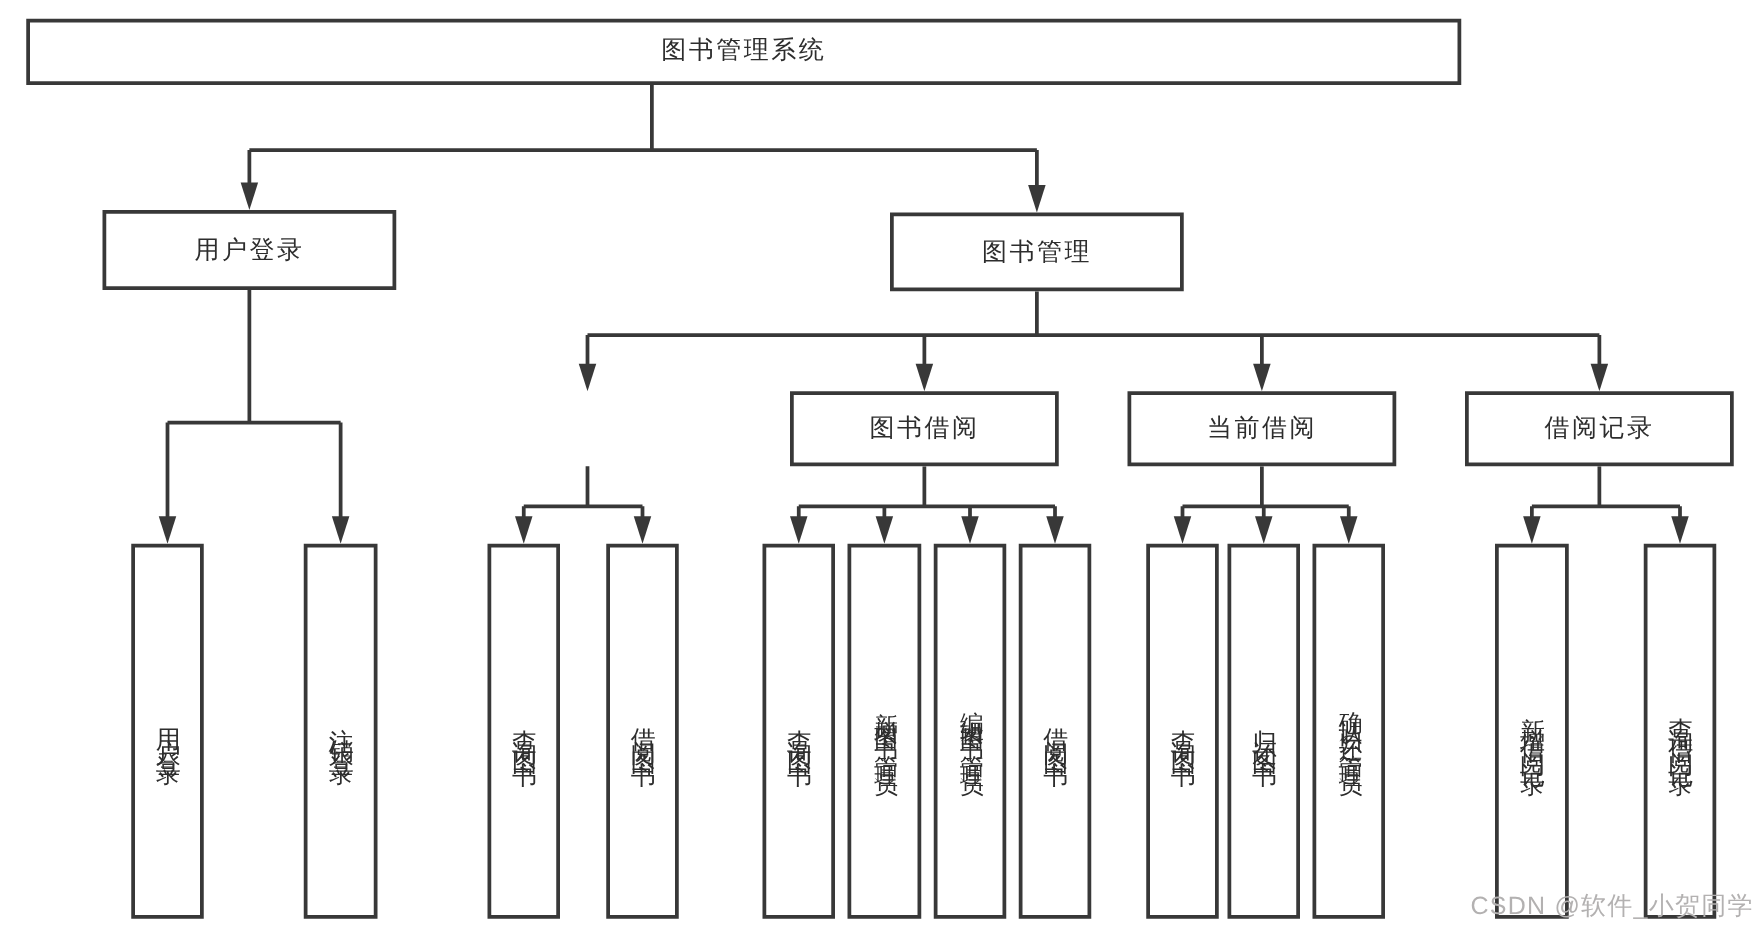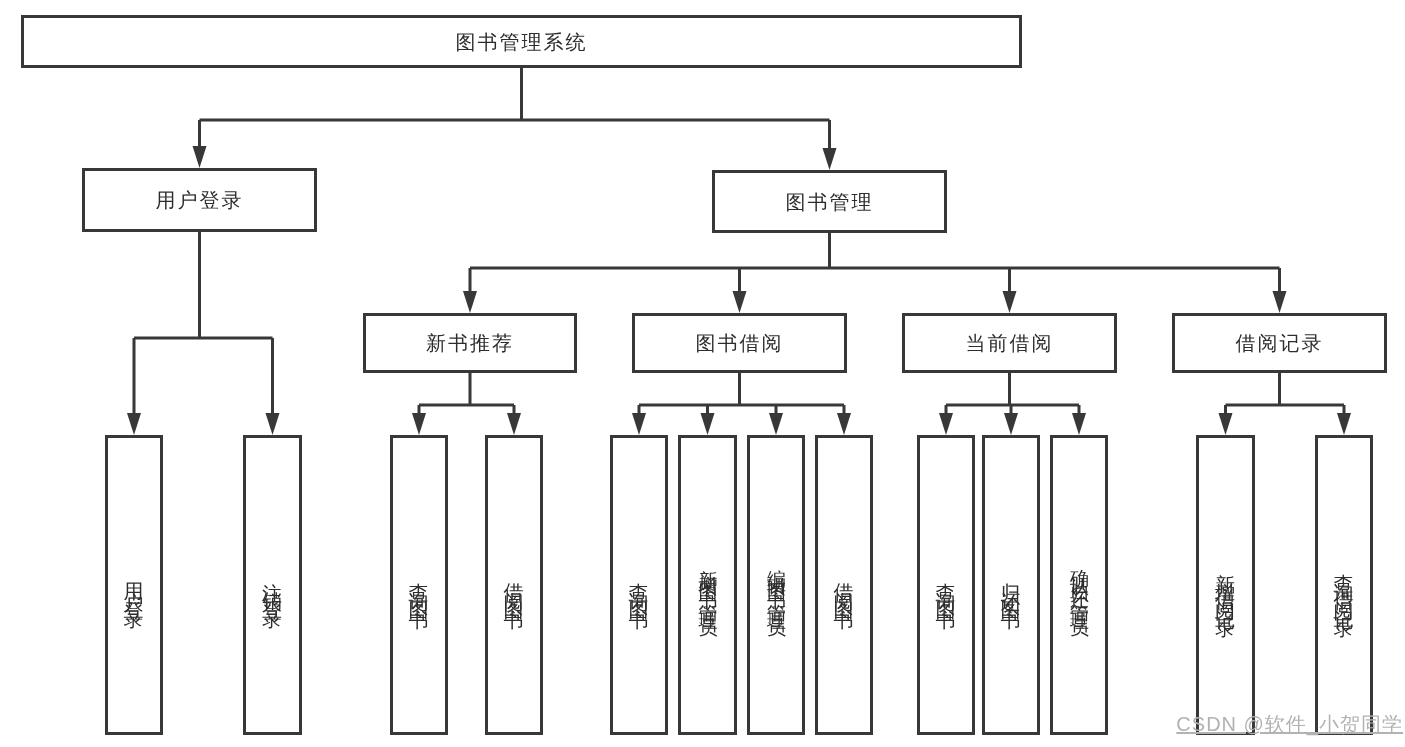--- a/index.html
+++ b/index.html
@@ -50,21 +50,20 @@
   }
   .watermark {
     position: absolute;
     top: 711px;
     right: 2px;
     font-size: 20px;
     letter-spacing: 1px;
     color: var(--watermark);
     z-index: 3;
     white-space: nowrap;
-    text-decoration: underline;
   }
 </style>
 </head>
 <body>
 
 <div class="diagram">
 
   <svg class="wires" viewBox="0 0 1405 747" xmlns="http://www.w3.org/2000/svg">
 
     <path d="M521.5 68 V120 M199.5 120 H829.5 M199.5 120 V148 M829.5 120 V150"></path>
@@ -94,34 +93,31 @@
     <path d="M1009.5 373 V405 M946 405 H1079 M946 405 V415 M1011 405 V415 M1079 405 V415"></path>
     <polygon points="939,413 953,413 946,435"></polygon>
     <polygon points="1004,413 1018,413 1011,435"></polygon>
     <polygon points="1072,413 1086,413 1079,435"></polygon>
 
     <path d="M1279.5 373 V405 M1225.5 405 H1344 M1225.5 405 V415 M1344 405 V415"></path>
     <polygon points="1218.5,413 1232.5,413 1225.5,435"></polygon>
     <polygon points="1337,413 1351,413 1344,435"></polygon>
   </svg>
 
-  <div class="box" style="left:21px; top:15px; width:1001px; height:53px;">
+  <div class="box" style="left:21px; top:15px; width:1148px; height:53px;font-family:Liberation Mono, monospace;">
     <span>图书管理系统</span>
   </div>
 
   <div class="box" style="left:82px; top:168px; width:235px; height:64px;">
     <span>用户登录</span>
   </div>
   <div class="box" style="left:712px; top:170px; width:235px; height:63px;justify-content:center;">
     <span>图书管理</span>
   </div>
 
-  <div class="box" style="left:363px; top:313px; width:214px; height:60px;">
-    <span>新书推荐</span>
-  </div>
   <div class="box" style="left:902px; top:313px; width:215px; height:60px;">
     <span>当前借阅</span>
   </div>
   <div class="box" style="left:632px; top:313px; width:215px; height:60px;">
     <span>图书借阅</span>
   </div>
   <div class="box" style="left:1172px; top:313px; width:215px; height:60px;text-align:right;">
     <span>借阅记录</span>
   </div>
 

